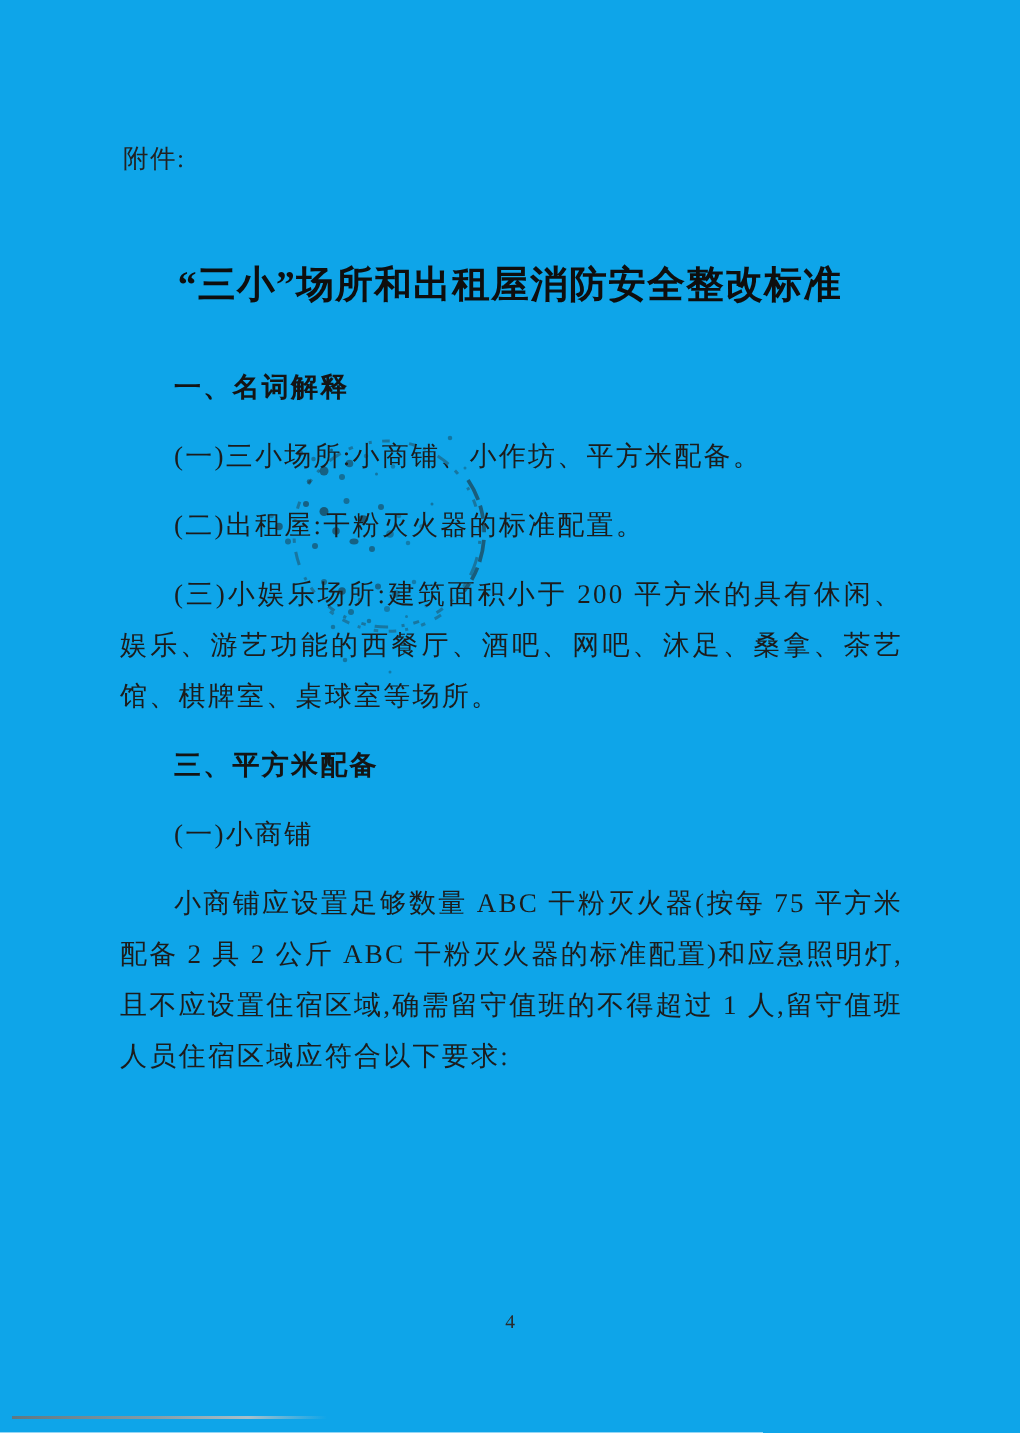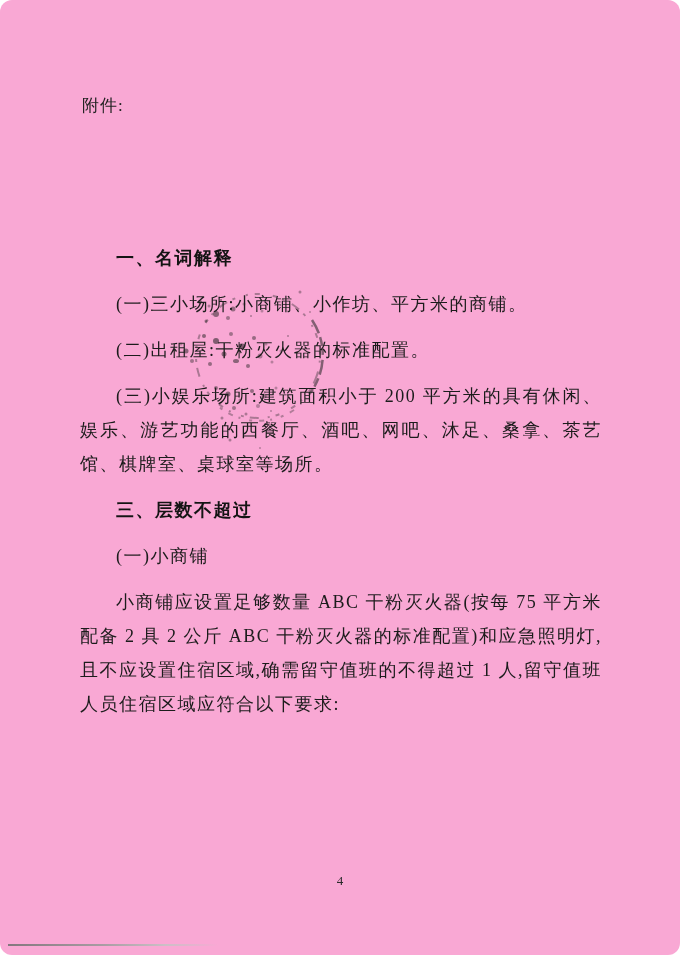--- a/index.html
+++ b/index.html
@@ -3,25 +3,24 @@
 <meta charset="utf-8">
 <style>
   html, body {
     margin: 0; padding: 0;
     background: #ffffff;
   }
   .page {
     position: relative;
     width: 680px;
     height: 955px;
-    background: #f9a8d4;
+    background: #0ea5e9;
     overflow: hidden;
     color: #1c1c1c;
     font-family: "Liberation Serif", serif;
-    border-radius: 12px;
   }
   .attachment {
     position: absolute;
     top: 94px;
     left: 82px;
     font-size: 17px;
     letter-spacing: 1px;
     color: #222;
   }
   .title {
@@ -82,27 +81,28 @@
     opacity: 0.85;
   }
 </style>
 </head>
 <body>
 
 <div class="page">
 
   <div class="attachment">附件:</div>
 
+  <h1 class="title">“三小”场所和出租屋消防安全整改标准</h1>
 
   <div class="body">
     <p class="heading">一、名词解释</p>
-    <p class="para">(一)三小场所:小商铺、小作坊、平方米的商铺。</p>
+    <p class="para">(一)三小场所:小商铺、小作坊、平方米配备。</p>
     <p class="para">(二)出租屋:干粉灭火器的标准配置。</p>
     <p class="para">(三)小娱乐场所:建筑面积小于 200 平方米的具有休闲、娱乐、游艺功能的西餐厅、酒吧、网吧、沐足、桑拿、茶艺馆、棋牌室、桌球室等场所。</p>
-    <p class="heading">三、层数不超过</p>
+    <p class="heading">三、平方米配备</p>
     <p class="para">(一)小商铺</p>
     <p class="para">小商铺应设置足够数量 ABC 干粉灭火器(按每 75 平方米配备 2 具 2 公斤 ABC 干粉灭火器的标准配置)和应急照明灯,且不应设置住宿区域,确需留守值班的不得超过 1 人,留守值班人员住宿区域应符合以下要求:</p>
   </div>
 
   <div class="stamp">
     <svg width="170" height="180" viewBox="0 0 170 180" xmlns="http://www.w3.org/2000/svg">
 
       <circle cx="82" cy="80" r="62" fill="none" stroke="#2b2b2b" stroke-width="2" opacity="0.38" stroke-dasharray="9 6 3 11 2 7 5 13 4 6 2 9" transform="rotate(18 82 80)"></circle>
       <path d="M 136 44 A 63 63 0 0 1 130 122" fill="none" stroke="#222" stroke-width="2.5" opacity="0.55" stroke-dasharray="15 4 9 3 6 5"></path>
       <path d="M 118 134 A 63 63 0 0 1 42 130" fill="none" stroke="#2b2b2b" stroke-width="2" opacity="0.35" stroke-dasharray="5 7 3 9 2 6"></path>

